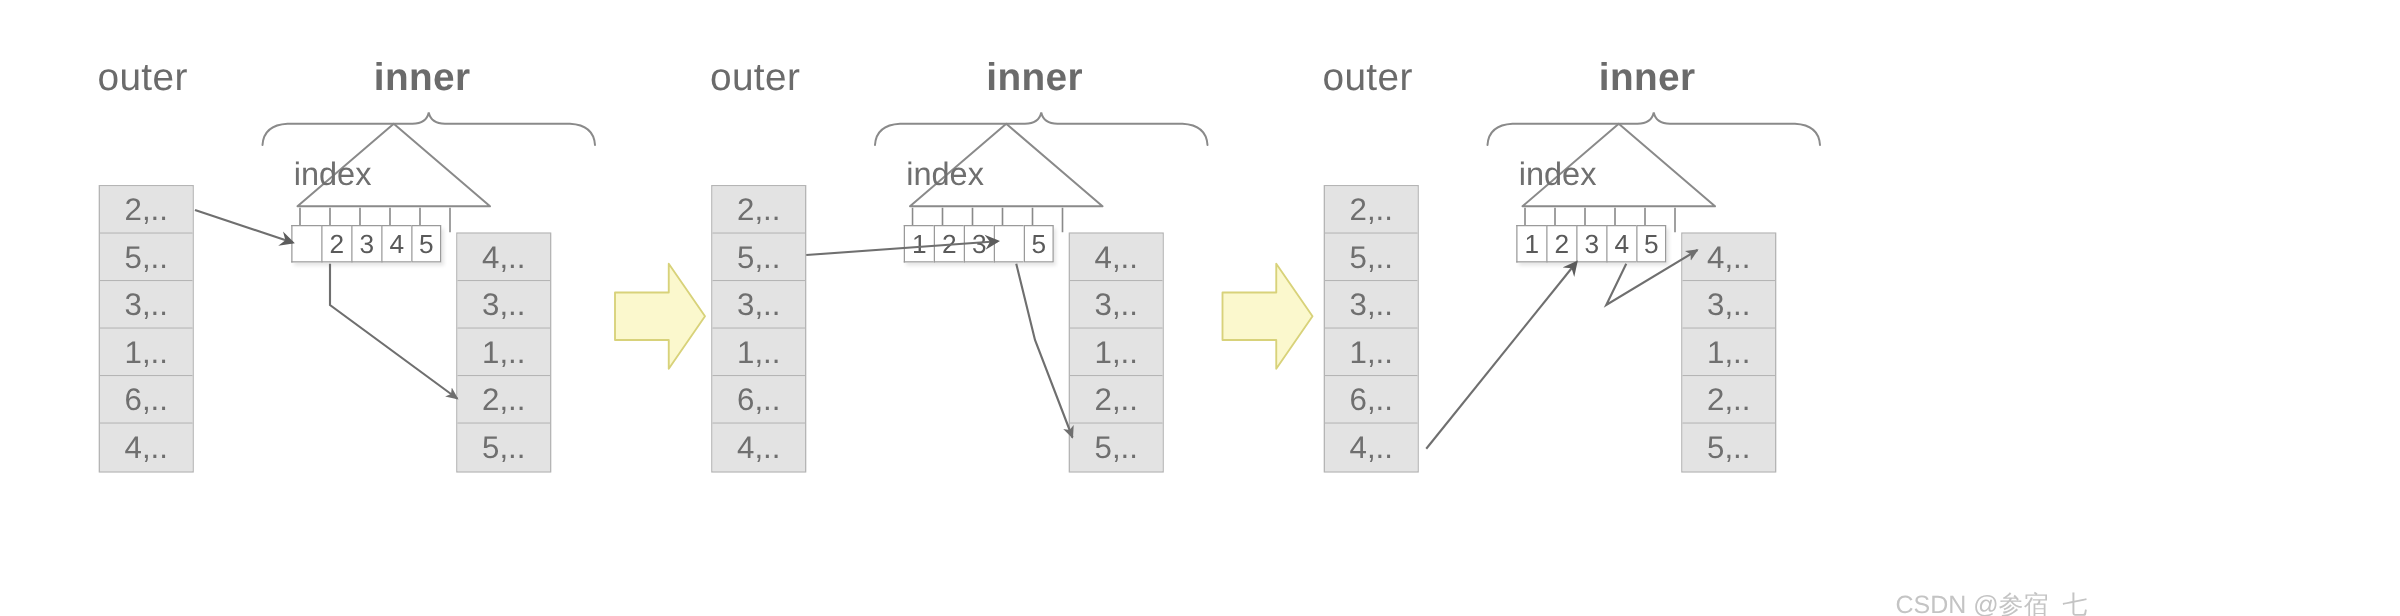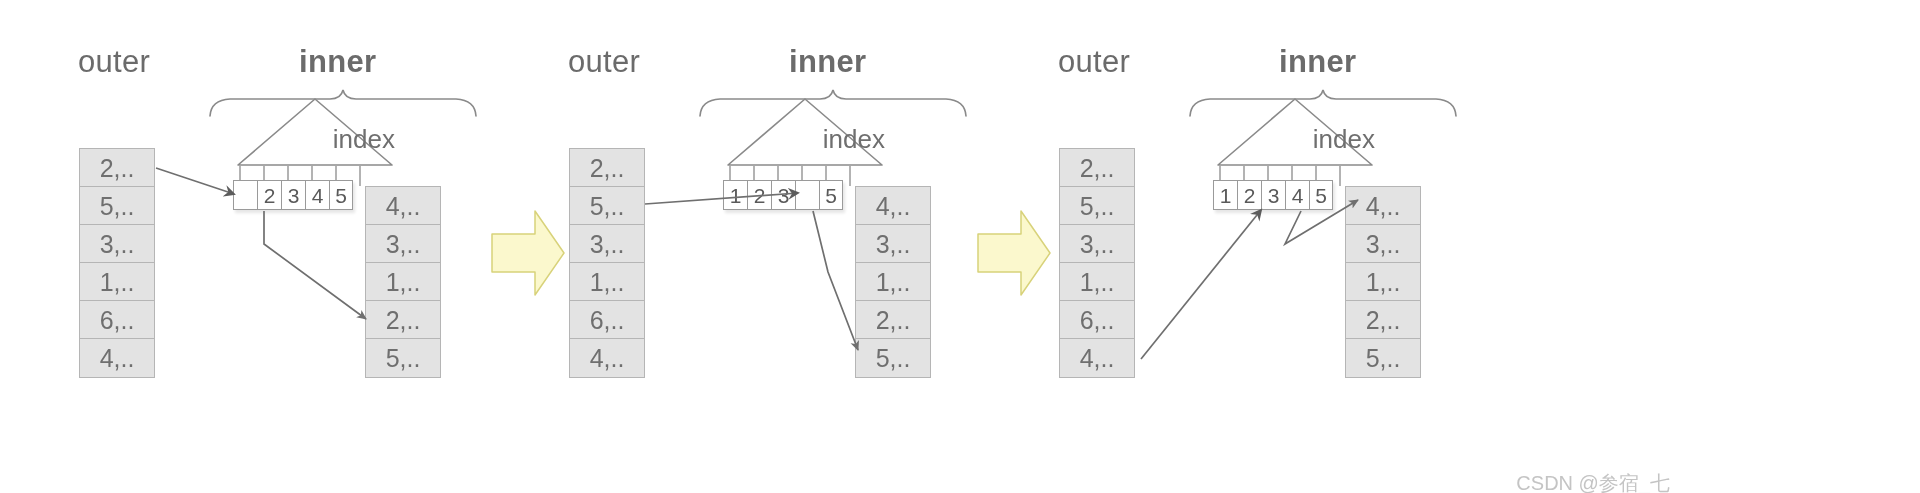--- a/index.html
+++ b/index.html
@@ -64,21 +64,21 @@
   .tri{
     position:absolute;
     left:192px;top:84px;
     width:160px;height:72px;
   }
   .tri svg{display:block;}
   .tri-label{
     position:absolute;
     left:192px;top:112px;
     width:160px;
-    text-align:right;
+    text-align:left;
     color:#6f6f6f;
     font-size:26px;
     pointer-events:none;
   }
 
   
   .ticks{
     position:absolute;
     left:196px;top:154px;
     width:124px;height:20px;

